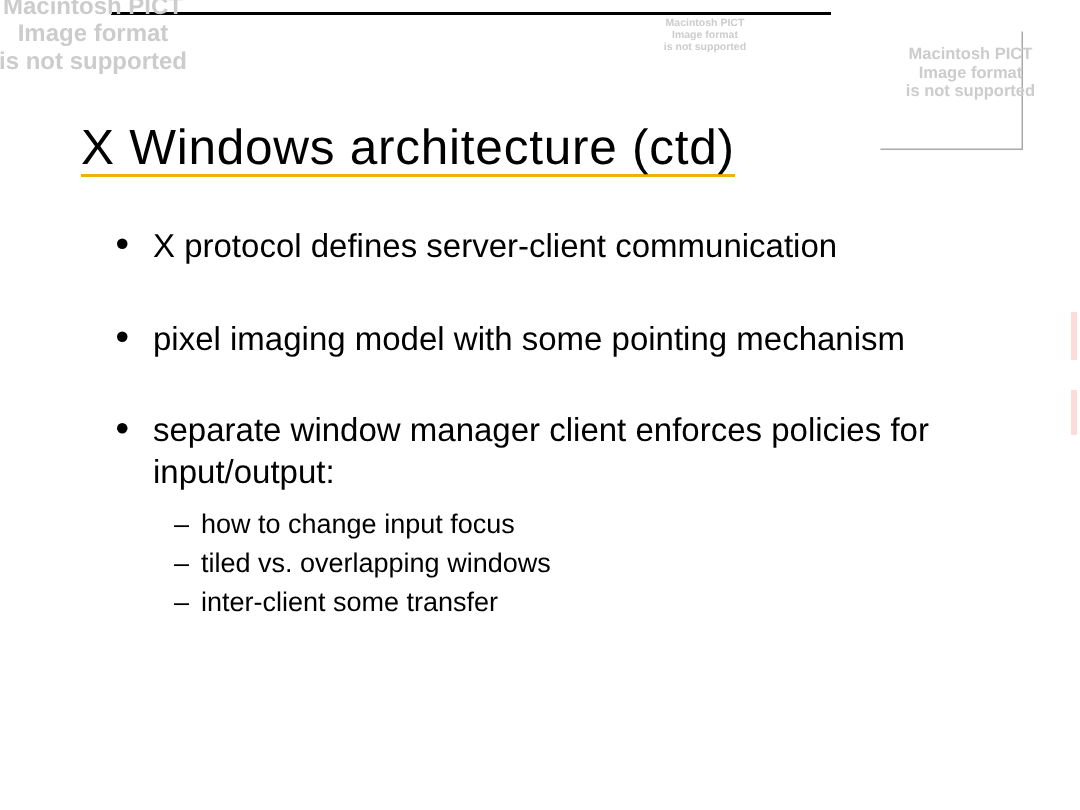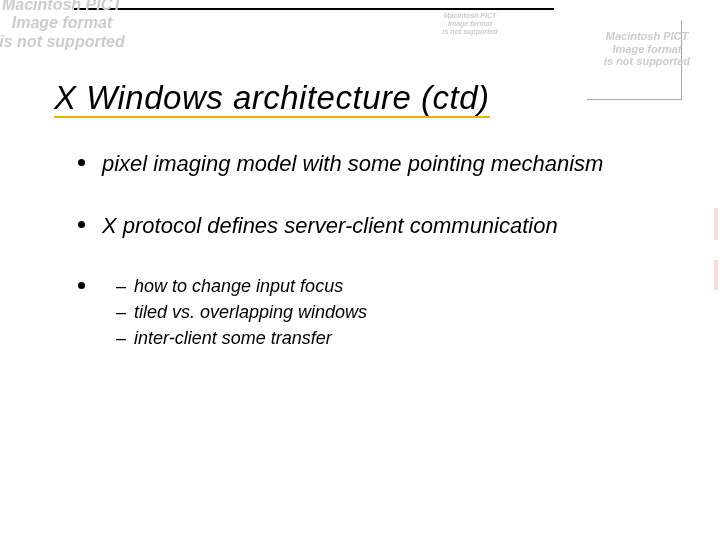--- a/index.html
+++ b/index.html
@@ -11,21 +11,20 @@
     font-family: "Comic Sans MS", "Comic Sans", cursive, sans-serif;
     color: #000;
     overflow: hidden;
     position: relative;
   }
   .slide {
     position: relative;
     width: 720px;
     height: 540px;
     box-sizing: border-box;
-    font-style: italic;
   }
   .top-rule {
     position: absolute;
     top: 8px;
     left: 74px;
     width: 480px;
     height: 0;
     border-top: 2px solid #000;
   }
   .title {
@@ -149,26 +148,27 @@
   </div>
 
   <div class="pink-bar" style="top:208px; right:2px; height:32px;"></div>
   <div class="pink-bar" style="top:260px; right:2px; height:30px;"></div>
 
   <h1 class="title">X Windows architecture (ctd)</h1>
 
   <div class="content">
     <ul class="main">
       <li>
+        <span>X protocol defines server-client communication</span>
+      </li>
+      <li>
         <span>pixel imaging model with some pointing mechanism</span>
       </li>
       <li>
-        <span>X protocol defines server-client communication</span>
-      </li>
-      <li>
+        <span>separate window manager client enforces policies for input/output:</span>
         <ul class="sub">
           <li><span>how to change input focus</span></li>
           <li><span>tiled vs. overlapping windows</span></li>
           <li><span>inter-client some transfer</span></li>
         </ul>
       </li>
     </ul>
   </div>
 
 </div>

